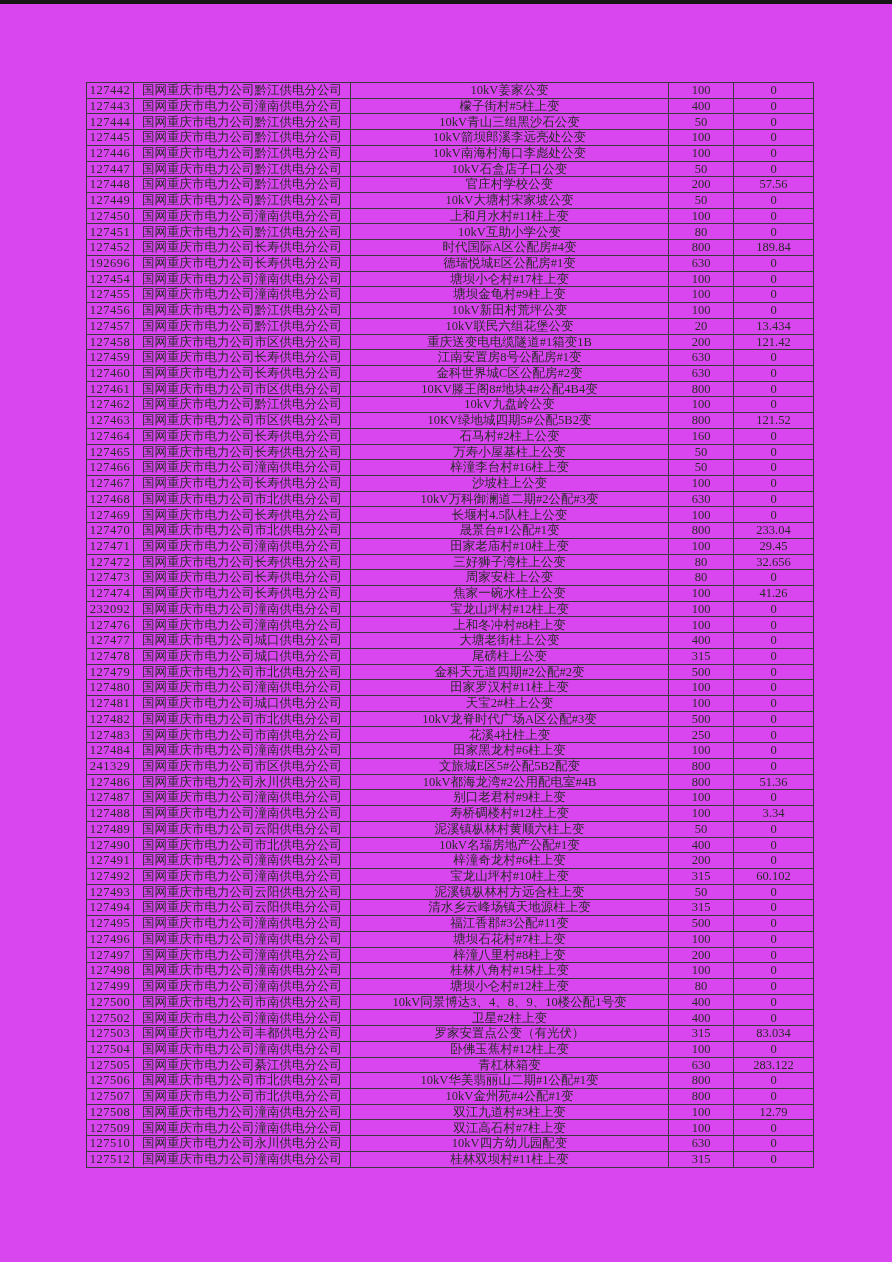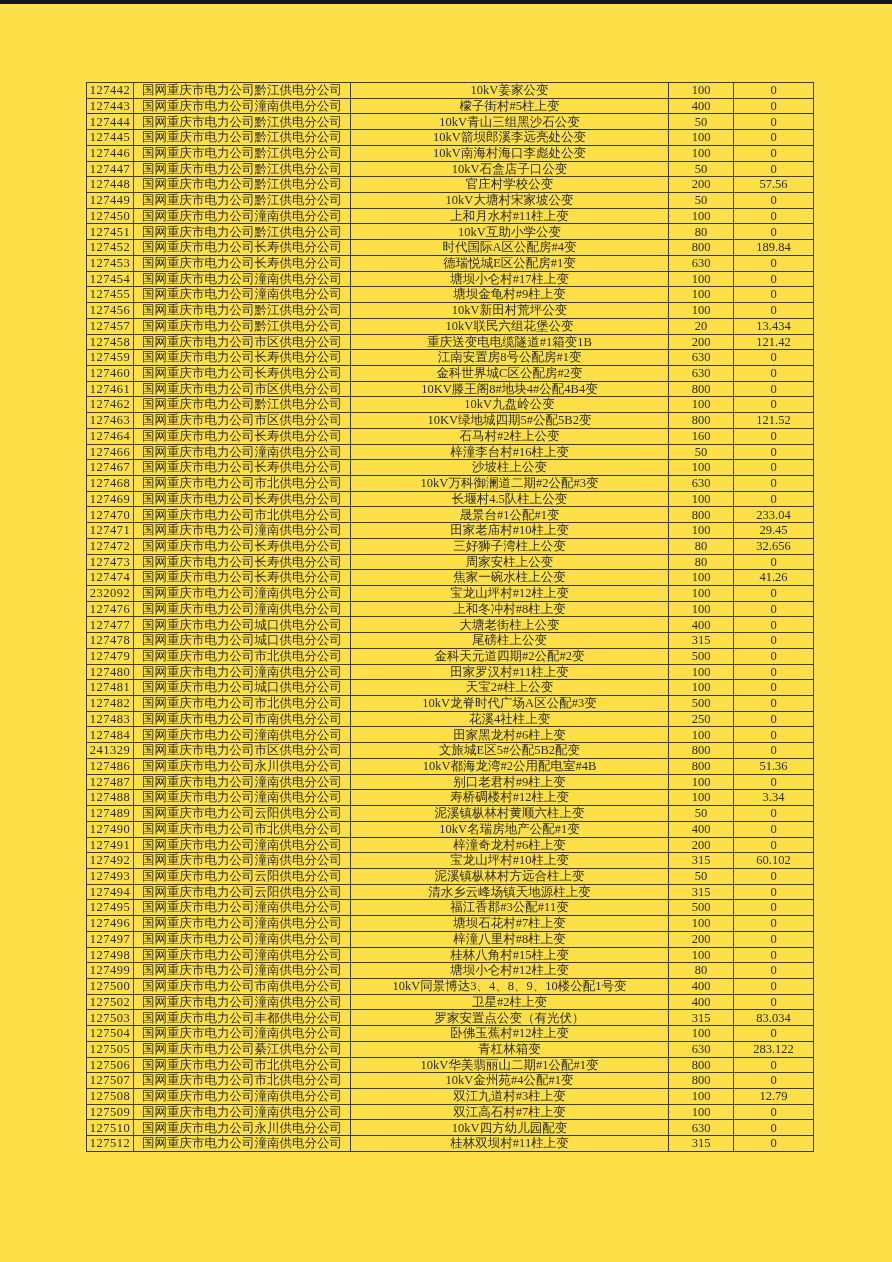--- a/index.html
+++ b/index.html
@@ -5,21 +5,21 @@
   html, body {
     margin: 0;
     padding: 0;
     background: #ffffff;
     font-family: "Liberation Serif", "DejaVu Serif", serif;
   }
   .page {
     position: relative;
     width: 892px;
     height: 1262px;
-    background: #fde047;
+    background: #d946ef;
     overflow: hidden;
   }
   .top-bar {
     position: absolute;
     left: 0;
     top: 0;
     width: 892px;
     height: 4px;
     background: #161616;
   }
@@ -137,21 +137,21 @@
             <td class="value-cell">0</td>
           </tr>
           <tr>
             <td class="id-cell">127452</td>
             <td class="company-cell">国网重庆市电力公司长寿供电分公司</td>
             <td class="station-cell">时代国际A区公配房#4变</td>
             <td class="capacity-cell">800</td>
             <td class="value-cell">189.84</td>
           </tr>
           <tr>
-            <td class="id-cell">127453</td>
+            <td class="id-cell">192696</td>
             <td class="company-cell">国网重庆市电力公司长寿供电分公司</td>
             <td class="station-cell">德瑞悦城E区公配房#1变</td>
             <td class="capacity-cell">630</td>
             <td class="value-cell">0</td>
           </tr>
           <tr>
             <td class="id-cell">127454</td>
             <td class="company-cell">国网重庆市电力公司潼南供电分公司</td>
             <td class="station-cell">塘坝小仑村#17柱上变</td>
             <td class="capacity-cell">100</td>
@@ -218,20 +218,27 @@
             <td class="company-cell">国网重庆市电力公司市区供电分公司</td>
             <td class="station-cell">10KV绿地城四期5#公配5B2变</td>
             <td class="capacity-cell">800</td>
             <td class="value-cell">121.52</td>
           </tr>
           <tr>
             <td class="id-cell">127464</td>
             <td class="company-cell">国网重庆市电力公司长寿供电分公司</td>
             <td class="station-cell">石马村#2柱上公变</td>
             <td class="capacity-cell">160</td>
+            <td class="value-cell">0</td>
+          </tr>
+          <tr>
+            <td class="id-cell">127465</td>
+            <td class="company-cell">国网重庆市电力公司长寿供电分公司</td>
+            <td class="station-cell">万寿小屋基柱上公变</td>
+            <td class="capacity-cell">50</td>
             <td class="value-cell">0</td>
           </tr>
           <tr>
             <td class="id-cell">127466</td>
             <td class="company-cell">国网重庆市电力公司潼南供电分公司</td>
             <td class="station-cell">梓潼李台村#16柱上变</td>
             <td class="capacity-cell">50</td>
             <td class="value-cell">0</td>
           </tr>
           <tr>

